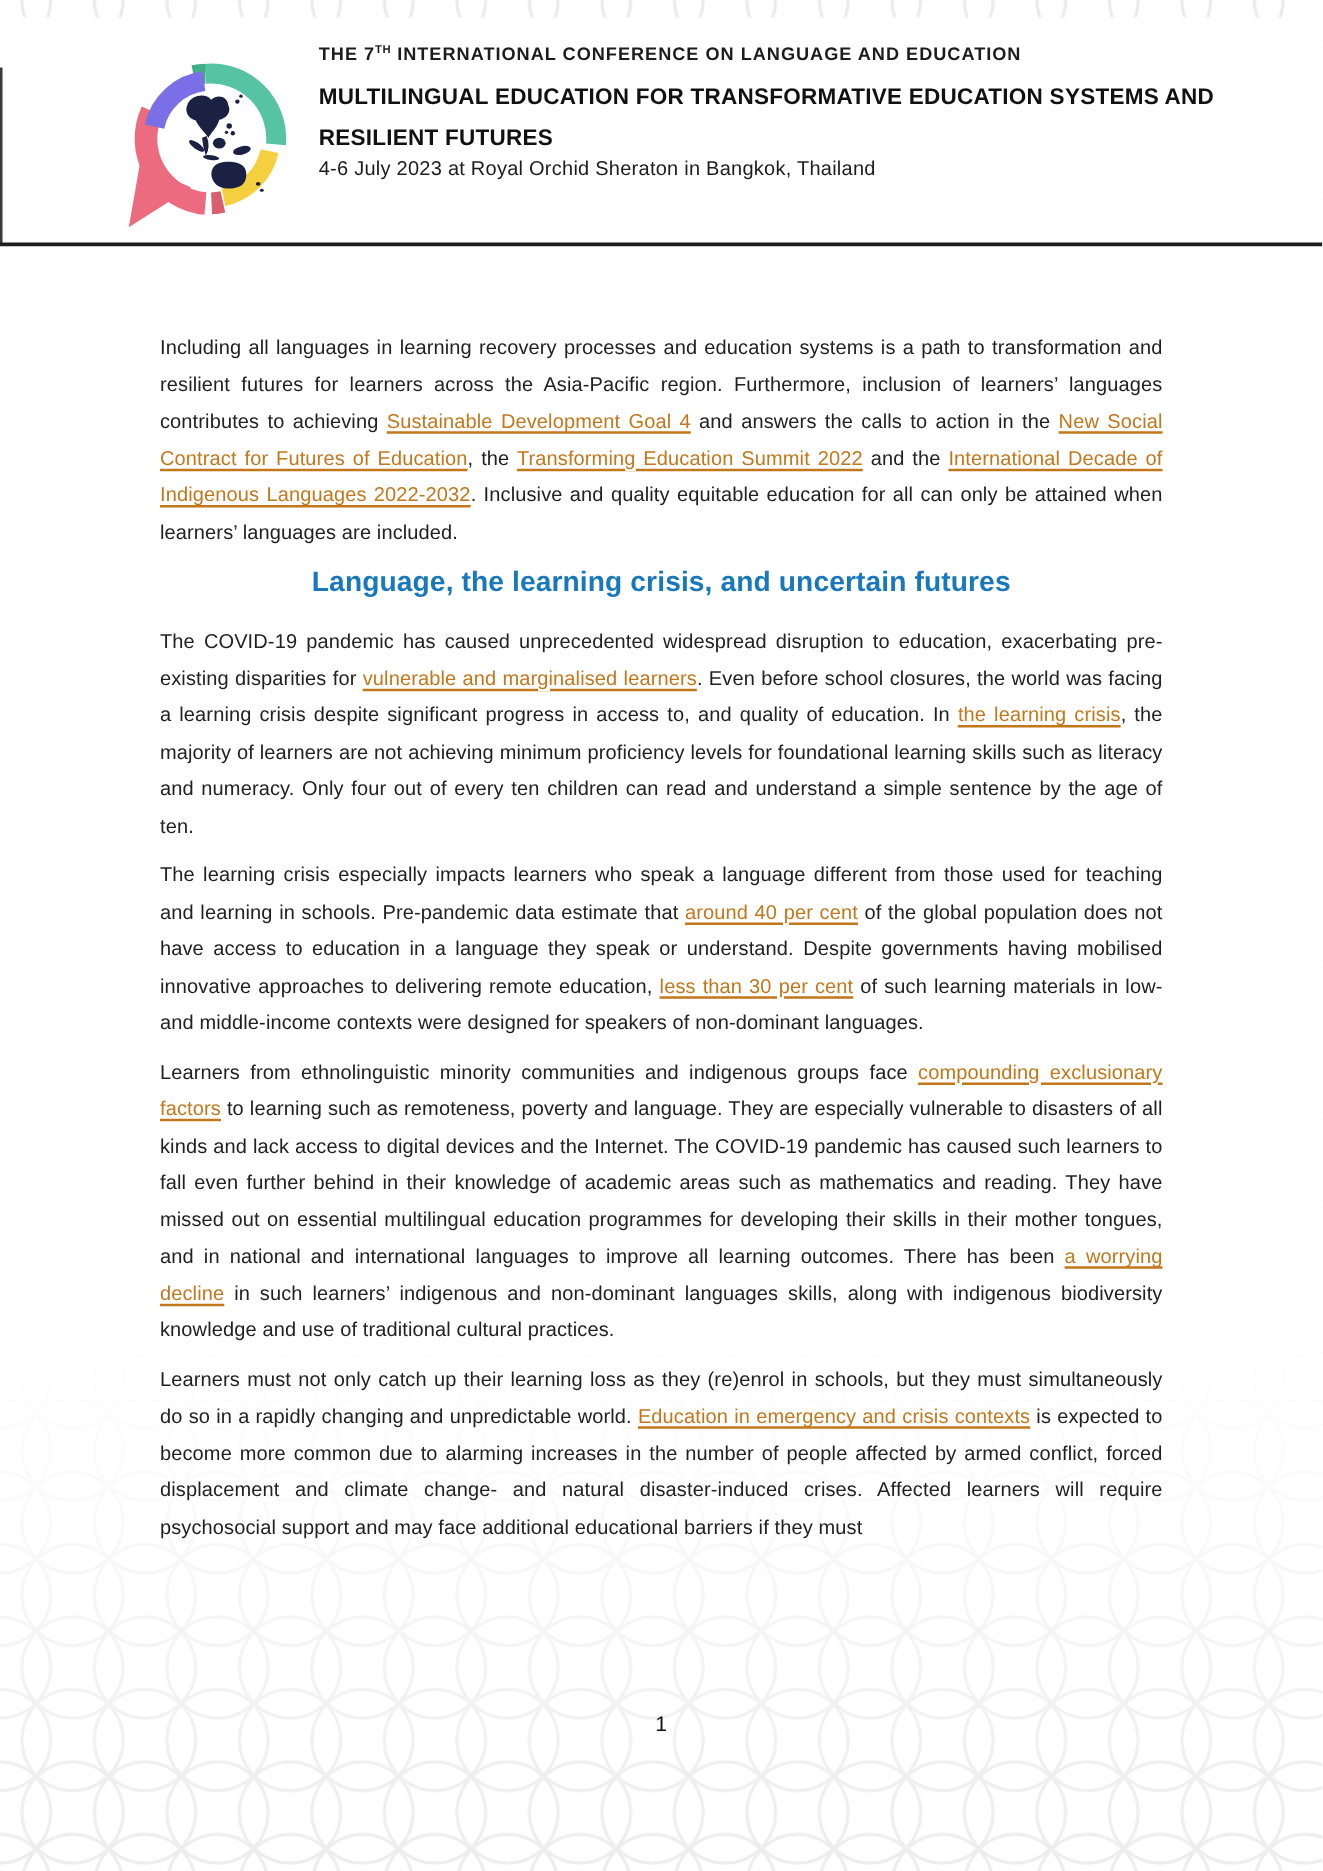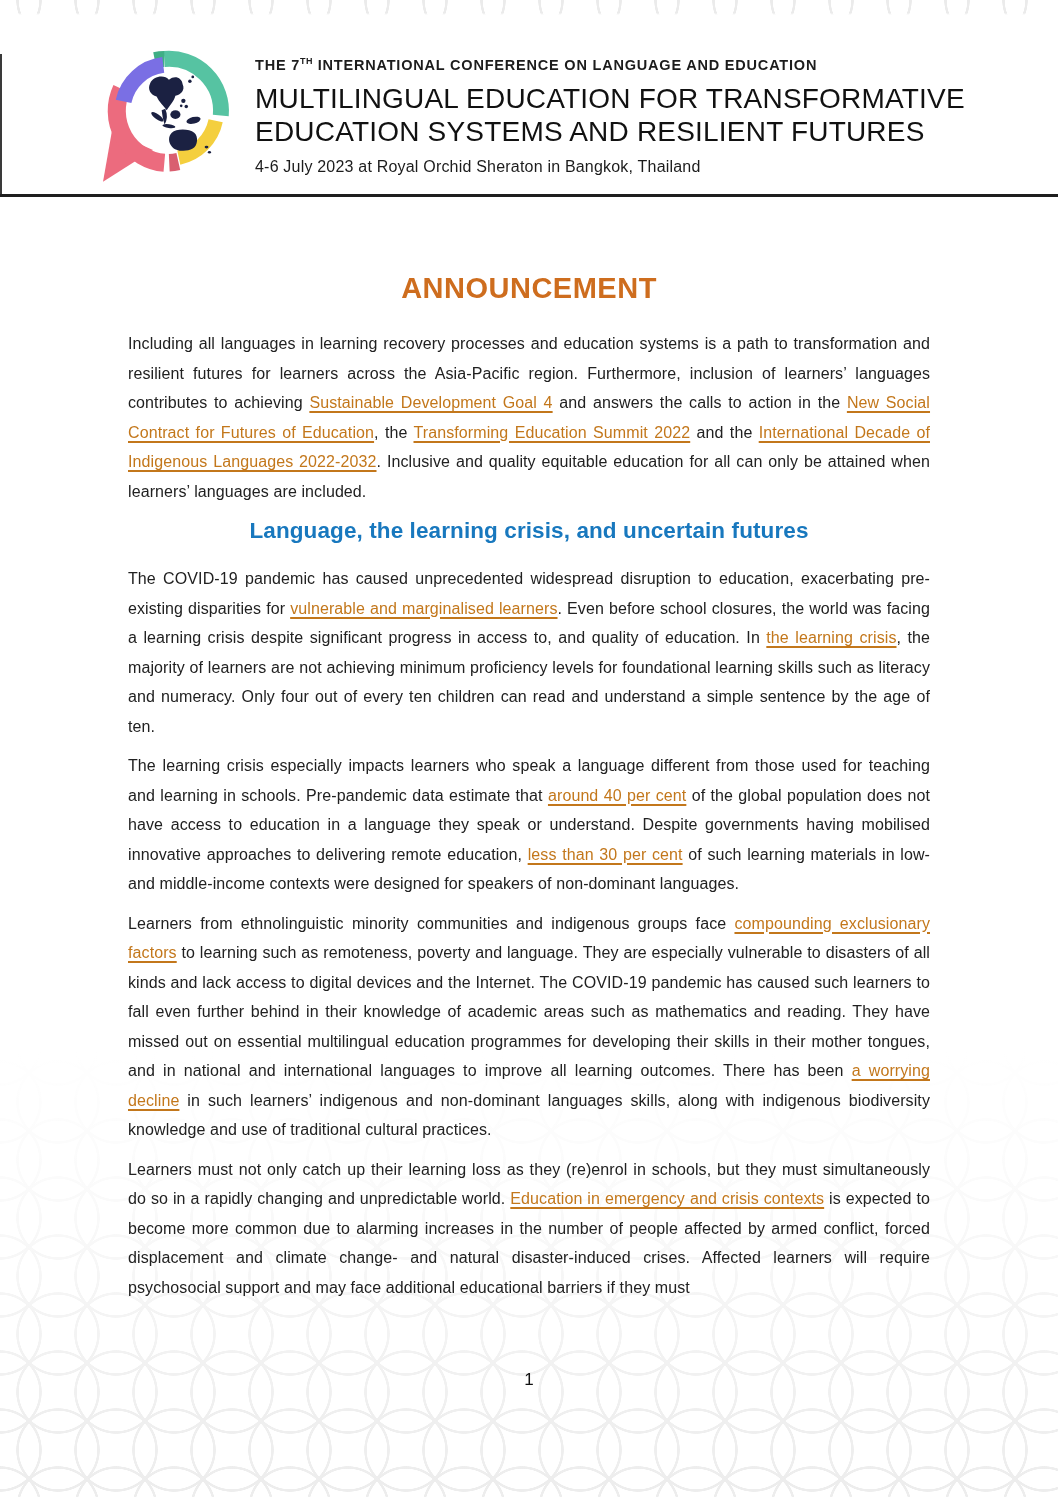--- a/index.html
+++ b/index.html
@@ -50,40 +50,39 @@
     width: 2px; height: 142px;
     background: #3a3a3a;
   }
   .logo {
     position: absolute;
     left: 93px; top: 40px;
     width: 146px; height: 152px;
   }
   .header-text {
     position: absolute;
-    left: 255px; top: 56px;
+    left: 255px; top: 34px;
     width: 740px;
   }
   .conf-line {
     font-size: 14.5px;
     font-weight: 700;
     letter-spacing: 0.8px;
     color: #1c1c1c;
     margin-bottom: 9px;
     white-space: nowrap;
   }
   .conf-line sup { font-size: 9px; letter-spacing: 0.4px; }
   .conf-title {
-    font-size: 28px;
-    font-weight: 400;
+    font-size: 18px;
+    font-weight: 700;
     line-height: 33px;
     letter-spacing: 0.2px;
     color: #111111;
     width: 725px;
-    margin-bottom: 10px;
   }
   .conf-date {
     font-size: 16px;
     font-weight: 400;
     color: #1c1c1c;
     letter-spacing: 0.2px;
   }
   .header-divider {
     position: absolute;
     left: 0; top: 194px;
@@ -187,21 +186,20 @@
 
     <div class="header-text">
       <div class="conf-line"><span>THE 7</span><sup>TH</sup><span> INTERNATIONAL CONFERENCE ON LANGUAGE AND EDUCATION</span></div>
       <div class="conf-title">MULTILINGUAL EDUCATION FOR TRANSFORMATIVE EDUCATION SYSTEMS AND RESILIENT FUTURES</div>
       <div class="conf-date">4-6 July 2023 at Royal Orchid Sheraton in Bangkok, Thailand</div>
     </div>
 
     <div class="header-divider"></div>
 
     <div class="doc">
-      <h1 class="doc-title">ANNOUNCEMENT</h1>
 
       <p class="intro"><span>Including all languages in learning recovery processes and education systems is a path to transformation and resilient futures for learners across the Asia-Pacific region. Furthermore,  inclusion of learners’ languages contributes to achieving </span><a class="link" href="#">Sustainable Development Goal 4</a><span> and answers the calls to action in the </span><a class="link" href="#">New Social Contract for Futures of Education</a><span>, the </span><a class="link" href="#">Transforming Education Summit 2022</a><span> and the </span><a class="link" href="#">International Decade of Indigenous Languages 2022-2032</a><span>. Inclusive and quality equitable education for all can only be attained when learners’ languages are included.</span></p>
 
       <h2 class="section-heading">Language, the learning crisis, and uncertain futures</h2>
 
       <p><span>The COVID-19 pandemic has caused unprecedented widespread disruption to education, exacerbating pre-existing disparities for </span><a class="link" href="#">vulnerable and marginalised learners</a><span>. Even before school closures, the world was facing a learning crisis despite significant progress in access to, and quality of education. In </span><a class="link" href="#">the learning crisis</a><span>, the majority of learners are not achieving minimum proficiency levels for foundational learning skills such as literacy and numeracy. Only four out of every ten children can read and understand a simple sentence by the age of ten.</span></p>
       <p><span>The learning crisis especially impacts learners who speak a language different from those used for teaching and learning in schools. Pre-pandemic data estimate that </span><a class="link" href="#">around 40 per cent</a><span> of the global population does not have access to education in a language they speak or understand. Despite governments having mobilised innovative approaches to delivering remote education, </span><a class="link" href="#">less than 30 per cent</a><span> of such learning materials in low- and middle-income contexts were designed for speakers of non-dominant languages.</span></p>
       <p><span>Learners from ethnolinguistic minority communities and indigenous groups face </span><a class="link" href="#">compounding exclusionary factors</a><span> to learning such as remoteness, poverty and language. They are especially vulnerable to disasters of all kinds and lack access to digital devices and the Internet. The COVID-19 pandemic has caused such learners to fall even further behind in their knowledge of academic areas such as mathematics and reading. They have missed out on essential multilingual education programmes for developing their skills in their mother tongues, and in national and international languages to improve all learning outcomes. There has been </span><a class="link" href="#">a worrying decline</a><span> in such learners’ indigenous and non-dominant languages skills, along with indigenous biodiversity knowledge and use of traditional cultural practices.</span></p>
       <p><span>Learners must not only catch up their learning loss as they (re)enrol in schools, but they must simultaneously do so in a rapidly changing and unpredictable world. </span><a class="link" href="#">Education in emergency and crisis contexts</a><span> is expected to become more common due to alarming increases in the number of people affected by armed conflict, forced displacement and climate change- and natural disaster-induced crises. Affected learners will require psychosocial support and may face additional educational barriers if they must</span></p>
     </div>

